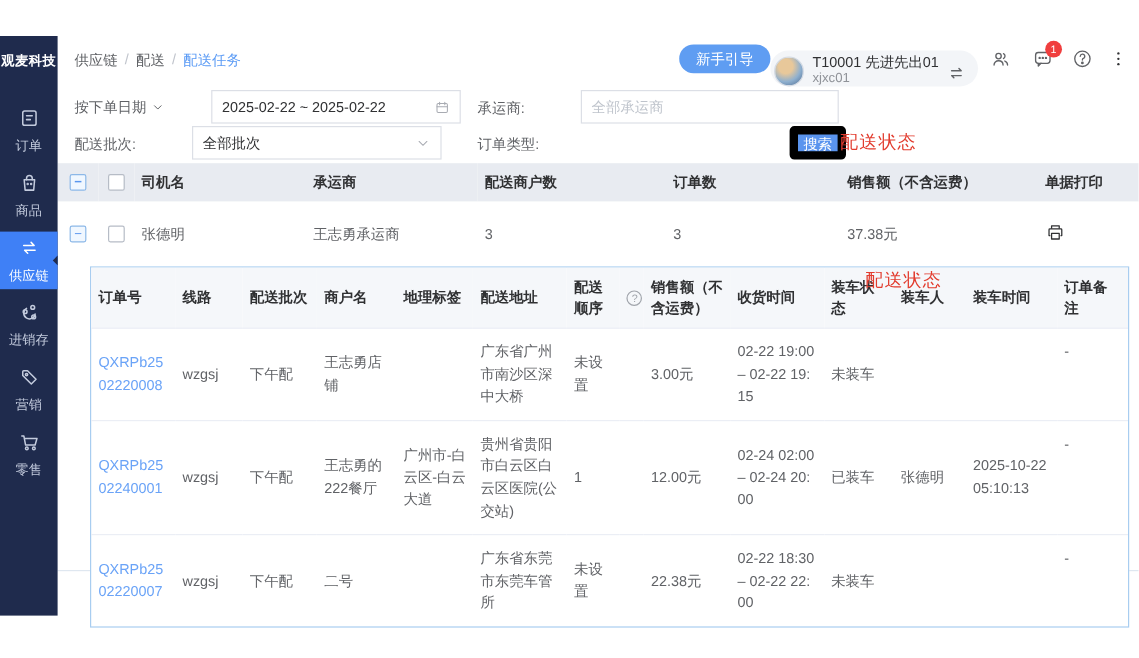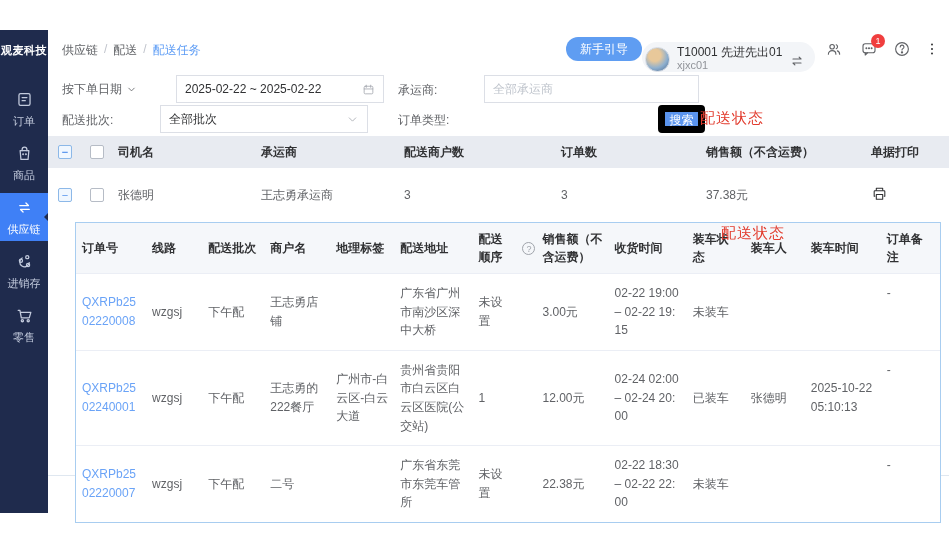--- a/index.html
+++ b/index.html
@@ -109,20 +109,27 @@
           <span>供应链</span>
         </div>
         <div class="nav-item">
           <span><svg viewBox="0 0 24 24">
                 <path d="M9 7.5a6 6 0 1 0 9 6"></path>
                 <circle cx="7.5" cy="11" r="2"></circle>
                 <circle cx="15.5" cy="6.5" r="2"></circle>
                 <circle cx="16.5" cy="16.5" r="2"></circle>
               </svg></span>
           <span>进销存</span>
+        </div>
+        <div class="nav-item">
+          <span><svg viewBox="0 0 24 24">
+                <path d="M5 10V6a1 1 0 0 1 1-1h4l9 9-5 5-9-9z"></path>
+                <circle cx="9" cy="9" r="1.2"></circle>
+              </svg></span>
+          <span>营销</span>
         </div>
         <div class="nav-item">
           <span><svg viewBox="0 0 24 24">
                 <path d="M4 5.5h2.2L8 15h10l2-7H7"></path>
                 <circle cx="9.3" cy="18.5" r="1.4"></circle>
                 <circle cx="16.7" cy="18.5" r="1.4"></circle>
               </svg></span>
           <span>零售</span>
         </div>
       </div>

